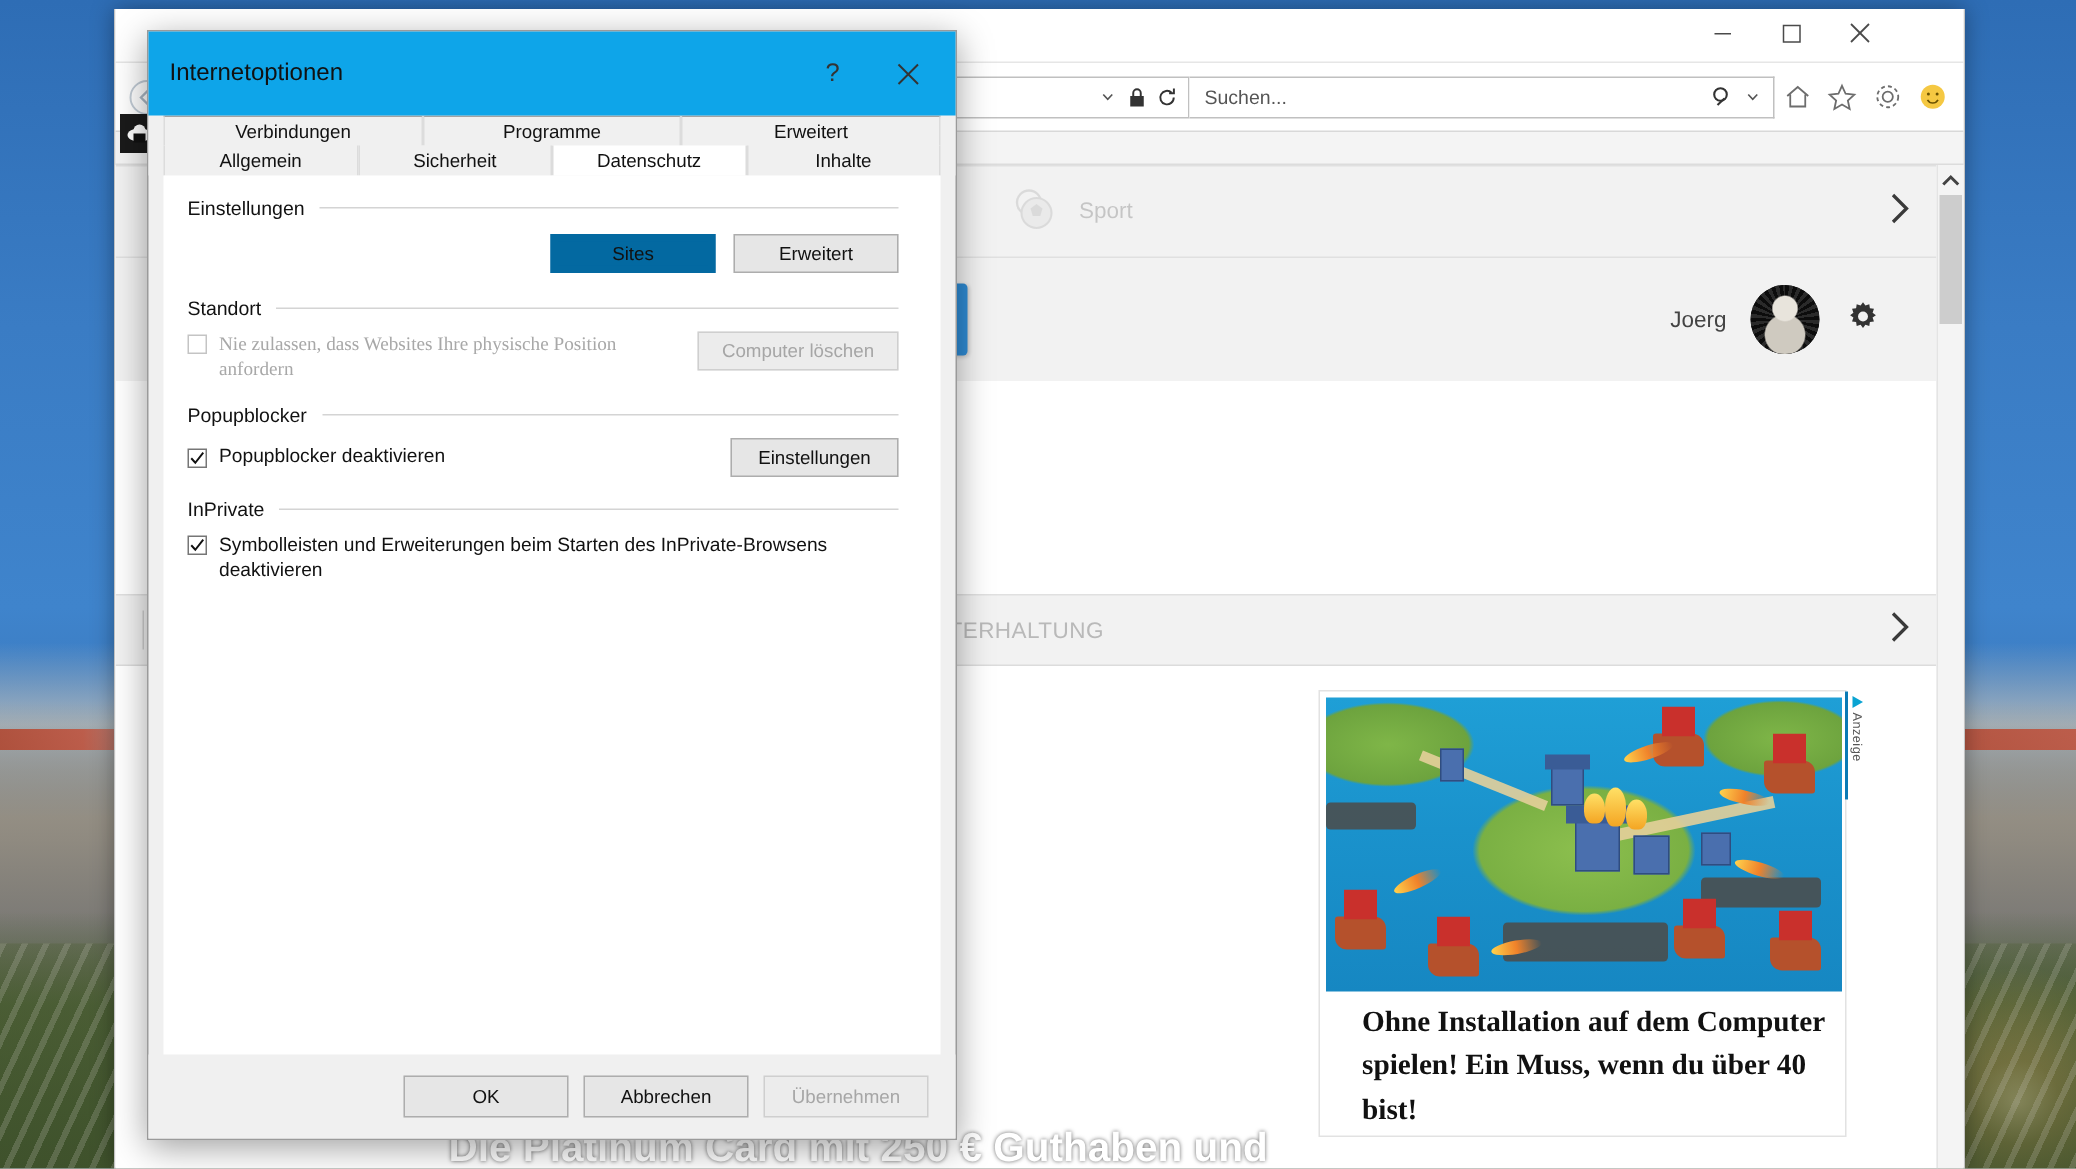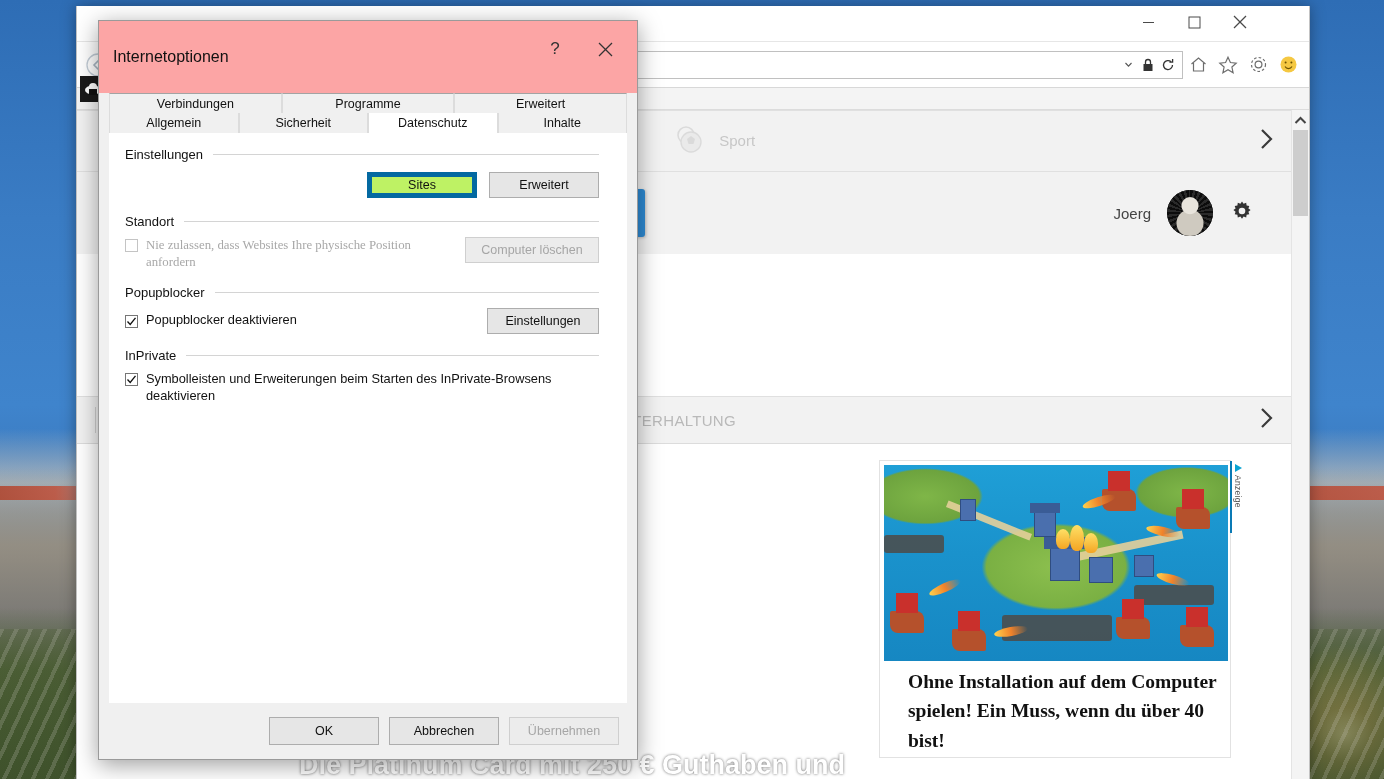--- a/index.html
+++ b/index.html
@@ -256,21 +256,21 @@
   }
 
   
   #dlg {
     position:absolute; left:98px; top:20px; width:540px; height:740px;
     background:#f0f0f0; border:1px solid #9a9a9a;
     box-shadow:0 5px 22px rgba(0,0,0,.38);
     font-size:13px; color:#1a1a1a;
   }
   #dlg-title {
-    height:72px; background:#fca5a5; display:flex; align-items:center; padding-left:14px;
+    height:56px; background:#0ea5e9; display:flex; align-items:center; padding-left:14px;
     position:relative;
   }
   #dlg-title-text { font-size:16px; color:#111; }
   #dlg-help {
     position:absolute; right:64px; top:12px; width:36px; height:32px;
     display:flex; align-items:center; justify-content:center; font-size:17px; color:#333;
   }
   #dlg-close {
     position:absolute; right:14px; top:12px; width:36px; height:32px;
     display:flex; align-items:center; justify-content:center; color:#333;
@@ -291,21 +291,21 @@
   }
   .grouphead { display:flex; align-items:center; gap:10px; margin-bottom:4px; }
   .grouphead .gh-label { font-size:13px; color:#111; white-space:nowrap; }
   .grouphead .gh-rule { flex:1 1 auto; height:1px; background:#d4d4d4; }
 
   .btn {
     height:26px; min-width:110px; background:#e6e6e6; border:1px solid #adadad;
     display:inline-flex; align-items:center; justify-content:center;
     font-size:12.5px; color:#111; padding:0 12px;
   }
-  .btn.focus { border:5px solid #0369a1; background:#bef264; }
+  .btn.focus { border:5px solid #0369a1; background:#0369a1; }
   .btn.disabled { color:#a6a6a6; border-color:#cfcfcf; background:#ececec; }
 
   #row-settings { display:flex; justify-content:flex-end; gap:12px; margin:10px 0 16px 0; }
   #btn-sites { width:110px; }
   #btn-erweitert { width:110px; }
 
   #row-standort { display:flex; align-items:flex-start; margin:8px 0 14px 0; }
   .cbx {
     width:13px; height:13px; border:1px solid #767676; background:#fff;
     display:inline-flex; align-items:center; justify-content:center;
@@ -383,20 +383,34 @@
       <span class="addr-ico">
         <svg width="12" height="14" viewBox="0 0 12 14">
             <rect x="1.5" y="6" width="9" height="7" fill="#333"></rect>
             <path d="M3.5 6 V4 a2.5 2.5 0 0 1 5 0 V6" fill="none" stroke="#333" stroke-width="1.3"></path>
           </svg>
       </span>
       <span class="addr-ico">
         <svg width="14" height="14" viewBox="0 0 14 14">
             <path d="M11.5 7 a4.5 4.5 0 1 1 -1.4 -3.2" fill="none" stroke="#333" stroke-width="1.3"></path>
             <path d="M11.6 1 L11.6 4.2 L8.4 4.2" fill="none" stroke="#333" stroke-width="1.3"></path>
+          </svg>
+      </span>
+    </div>
+    <div id="searchbox">
+      <span id="search-ph">Suchen...</span>
+      <span class="addr-ico">
+        <svg width="15" height="15" viewBox="0 0 15 15">
+            <circle cx="6" cy="6" r="4.2" fill="none" stroke="#333" stroke-width="1.4"></circle>
+            <line x1="4" y1="13" x2="8.6" y2="8.6" stroke="#333" stroke-width="1.4"></line>
+          </svg>
+      </span>
+      <span class="addr-ico">
+        <svg width="9" height="9" viewBox="0 0 9 9">
+            <path d="M1.5 3 L4.5 6.2 L7.5 3" fill="none" stroke="#555" stroke-width="1.1"></path>
           </svg>
       </span>
     </div>
     <div class="navicon">
       <svg width="19" height="19" viewBox="0 0 19 19">
           <path d="M2.5 9 L9.5 3 L16.5 9 M4.5 8 V16 H14.5 V8" fill="none" stroke="#6d6d6d" stroke-width="1.2"></path>
         </svg>
     </div>
     <div class="navicon">
       <svg width="20" height="20" viewBox="0 0 20 20">

